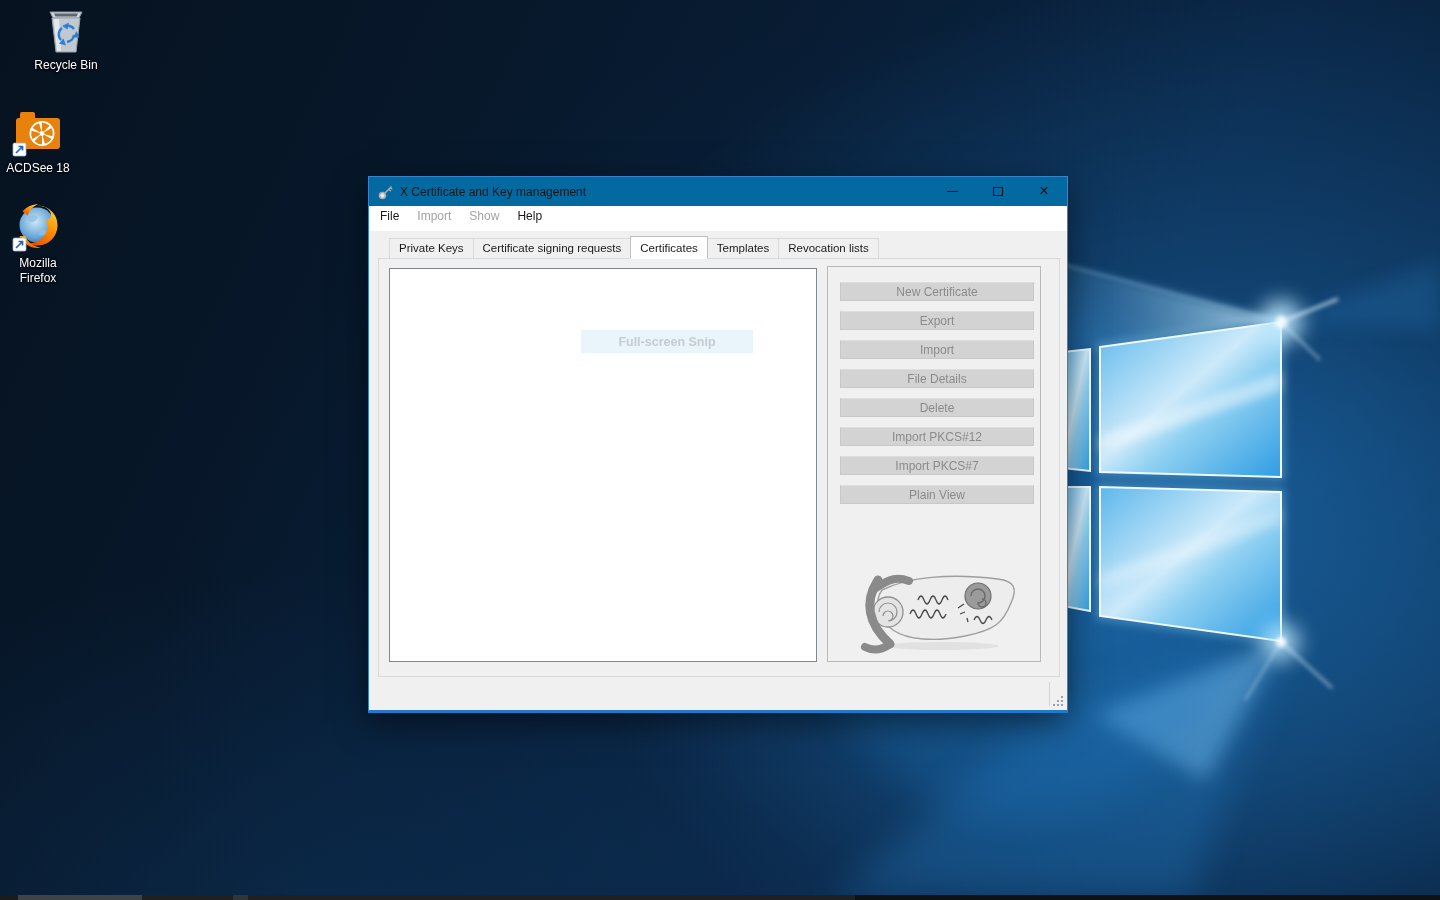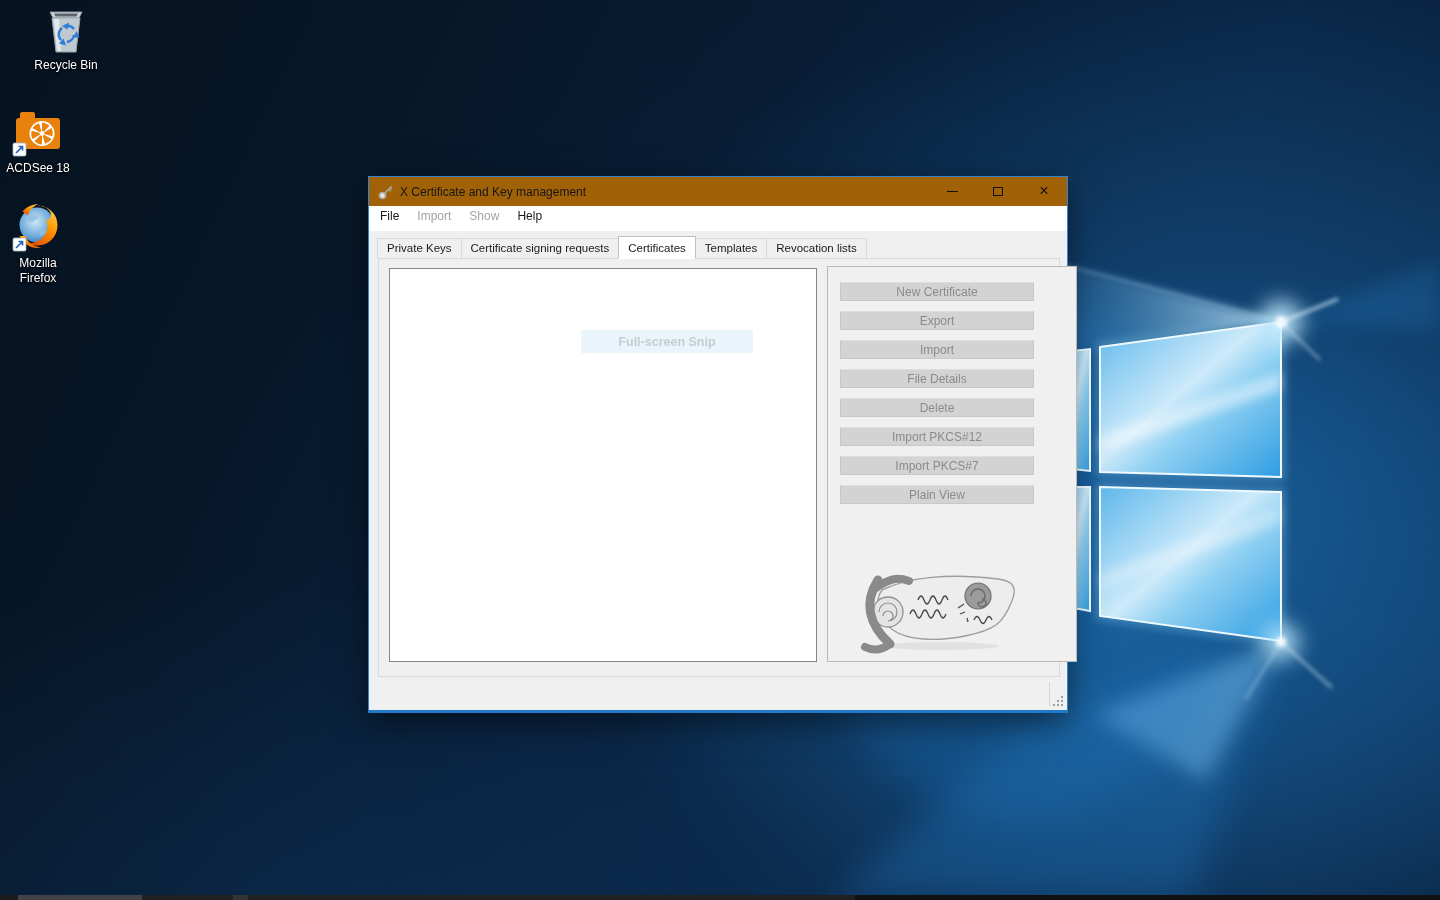--- a/index.html
+++ b/index.html
@@ -35,51 +35,51 @@
   .tseg-a { left:0;    width:18px;  background:#191b1d; }
   .tseg-b { left:18px; width:124px; background:#3f4345; }
   .tseg-c { left:233px; width:15px; background:#313537; }
   .tseg-d { left:855px; right:0;    background:#0f1113; }
 
   
   .window { position:absolute; left:368px; top:176px; width:700px; height:537px;
     background:#f0f0f0; border:1px solid #3584cd; border-bottom:3px solid #2179ca;
     box-shadow:0 10px 30px rgba(0,0,0,.5); }
 
-  .titlebar { height:29px; background:#a16207; display:flex; align-items:center;
+  .titlebar { height:29px; background:#0369a1; display:flex; align-items:center;
     padding-left:9px; position:relative;text-align:center; }
   .app-icon { width:16px; height:16px; margin-right:6px; }
   .wtitle { font-size:12px; color:#161616; }
   .caption { position:absolute; right:0; top:0; height:29px; display:flex; }
   .cap { width:46px; height:29px; display:flex; align-items:center; justify-content:center; color:#111; }
   .cap .bar { width:11px; height:1px; background:#111; }
   .cap .box { width:10px; height:9px; border:1px solid #111; }
   .cap.close { font-size:16px; font-weight:300; padding-bottom:2px; }
 
   .menubar { height:25px; background:#fff; display:flex; align-items:flex-start;
     padding-left:4px; font-size:12px; }
   .menu-item { padding:3px 7px; margin-right:4px; color:#1a1a1a; }
   .menu-item.disabled { color:#a3a3a3; }
 
-  .tabs { position:absolute; left:8px; top:59px; display:flex; align-items:flex-end; z-index:2; }
+  .tabs { position:absolute; left:20px; top:59px; display:flex; align-items:flex-end; z-index:2; }
   .tab { height:20px; line-height:19px; padding:0 9px; font-size:11.5px; color:#1a1a1a;
     background:#f0f0f0; border:1px solid #d9d9d9; border-bottom:none; margin-right:-1px; }
   .tab.active { height:23px; line-height:22px; background:#fff; border:1px solid #bfbfbf;
     border-bottom:1px solid #fff; margin-bottom:-1px; position:relative; z-index:3; }
 
   .tabpane { position:absolute; left:9px; top:81px; width:682px; height:419px;
     background:#f0f0f0; border:1px solid #d9d9d9; z-index:1; }
 
   .listarea { position:absolute; left:10px; top:9px; width:428px; height:394px;
     background:#fff; border:1px solid #82878f; }
   .snip { position:absolute; left:191px; top:61px; width:172px; height:23px;
     background:#e9f4fb; color:#c7ccd1; font-size:12.5px;
     display:flex; align-items:center; justify-content:center;font-weight:bold; }
 
-  .rightpanel { position:absolute; left:448px; top:7px; width:250px; height:396px;
+  .rightpanel { position:absolute; left:448px; top:7px; width:214px; height:396px;
     background:#f0f0f0; border:1px solid #b9b9b9; }
   .abtn { position:absolute; left:12px; width:194px; height:19px;
     background:#d3d3d3; border:1px solid #c8c8c8; border-top-color:#dedede;
     color:#8b8b8b; font-size:12px;
     display:flex; align-items:center; justify-content:center; }
   .scroll-logo { position:absolute; left:18px; top:291px; width:182px; height:96px; }
 
   .statusbar { position:absolute; left:0; right:0; bottom:0; height:36px; }
   .vline { position:absolute; right:17px; bottom:4px; width:1px; height:24px; background:#d4d4d4; }
   .grip { position:absolute; right:3px; bottom:3px; }

